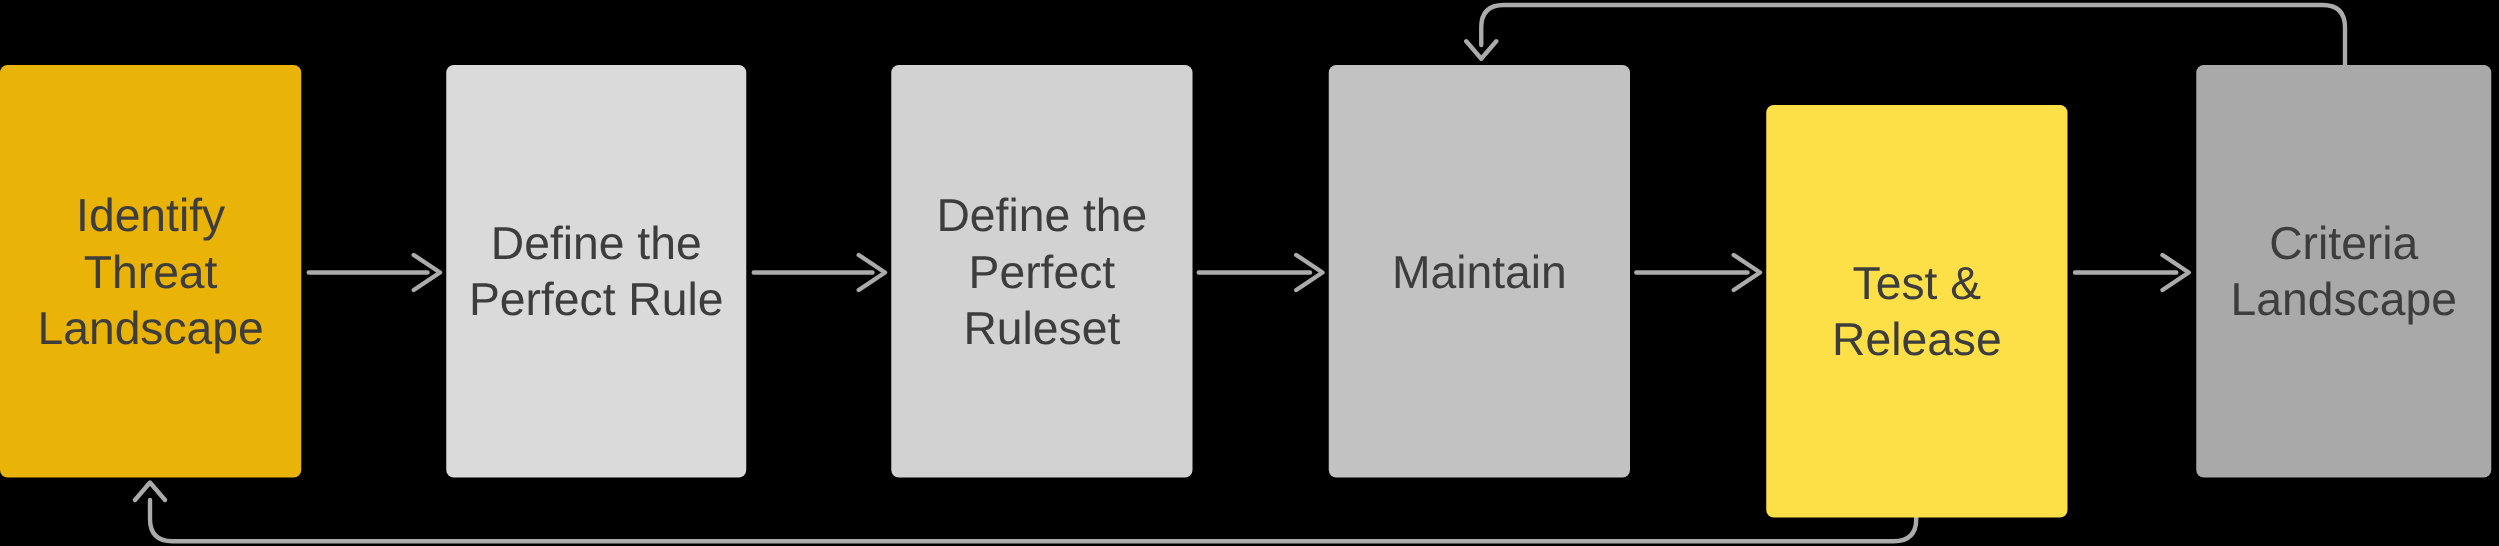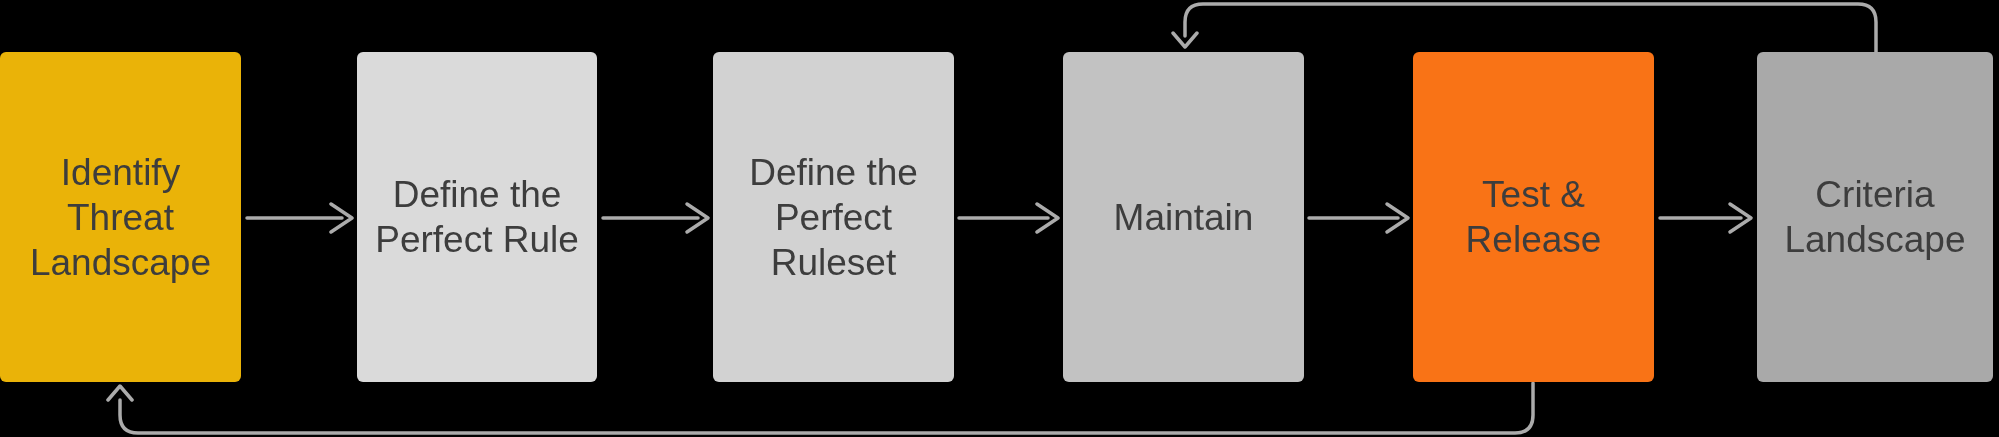--- a/index.html
+++ b/index.html
@@ -51,21 +51,21 @@
   <div class="box b3" style="background: rgb(210, 210, 210);">
     <span class="label">Define the
 Perfect
 Ruleset</span>
   </div>
 
   <div class="box b4" style="background: rgb(194, 194, 194);">
     <span class="label">Maintain</span>
   </div>
 
-  <div class="box b5" style="background: #f97316;">
+  <div class="box b5" style="background: #fde047; margin-top: 32px;">
     <span class="label">Test &amp;
 Release</span>
   </div>
 
   <div class="box b6" style="background: rgb(169, 169, 169);">
     <span class="label">Criteria
 Landscape</span>
   </div>
 
 </div>

